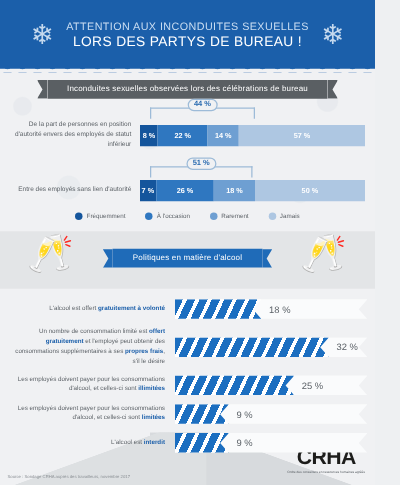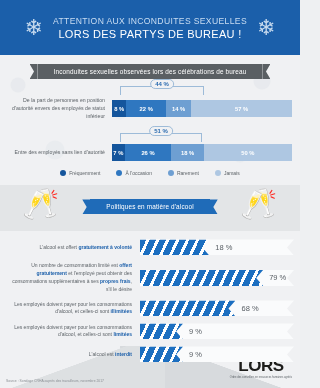--- a/index.html
+++ b/index.html
@@ -215,28 +215,28 @@
       <div class="prow-label">L'alcool est offert <b>gratuitement à volonté</b></div>
       <div class="track">
         <div class="fill" style="width:45%"></div>
         <span class="pval">18 %</span>
       </div>
     </div>
     <div class="prow">
       <div class="prow-label">Un nombre de consommation limité est <b>offert gratuitement</b> et l'employé peut obtenir des consommations supplémentaires à ses <b>propres frais</b>, s'il le désire</div>
       <div class="track">
         <div class="fill" style="width:80%"></div>
-        <span class="pval">79 %</span>
+        <span class="pval">32 %</span>
       </div>
     </div>
     <div class="prow">
       <div class="prow-label">Les employés doivent payer pour les consommations d'alcool, et celles-ci sont <b>illimitées</b></div>
       <div class="track">
         <div class="fill" style="width:62%"></div>
-        <span class="pval">68 %</span>
+        <span class="pval">25 %</span>
       </div>
     </div>
     <div class="prow">
       <div class="prow-label">Les employés doivent payer pour les consommations d'alcool, et celles-ci sont <b>limitées</b></div>
       <div class="track">
         <div class="fill" style="width:28%"></div>
         <span class="pval">9 %</span>
       </div>
     </div>
     <div class="prow">
@@ -245,18 +245,18 @@
         <div class="fill" style="width:28%"></div>
         <span class="pval">9 %</span>
       </div>
     </div>
   </div>
 
   <div class="footer">
     <div class="mountains"></div>
     <div class="source">Source : Sondage CRHA auprès des travailleurs, novembre 2017</div>
     <div class="logo">
-      <div class="logo-mark">LORS</div>
+      <div class="logo-mark">CRHA</div>
       <div class="logo-sub">Ordre des conseillers en ressources humaines agréés</div>
     </div>
   </div>
 
 </div>
 
 </body></html>

